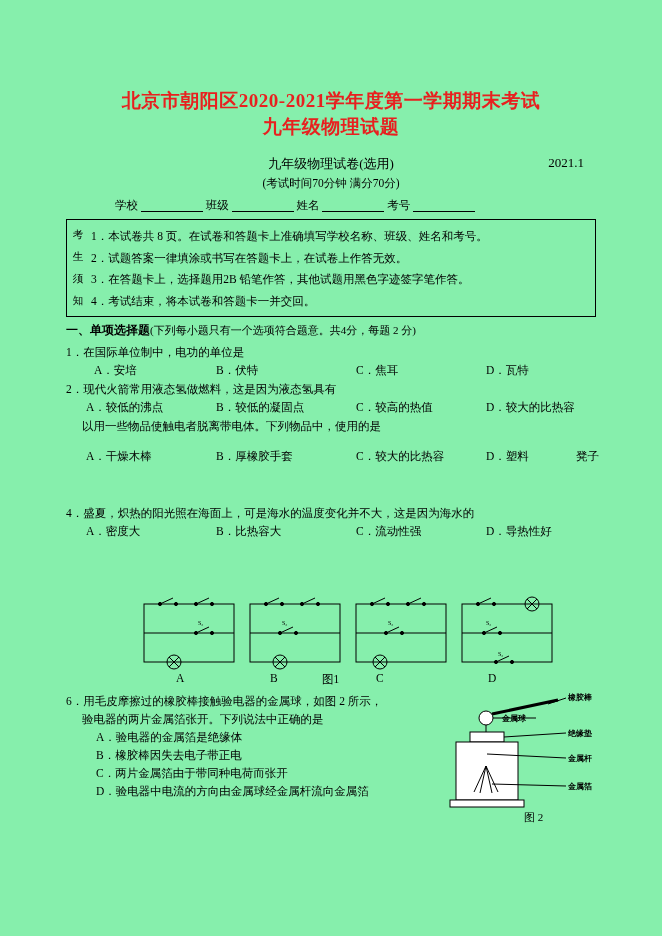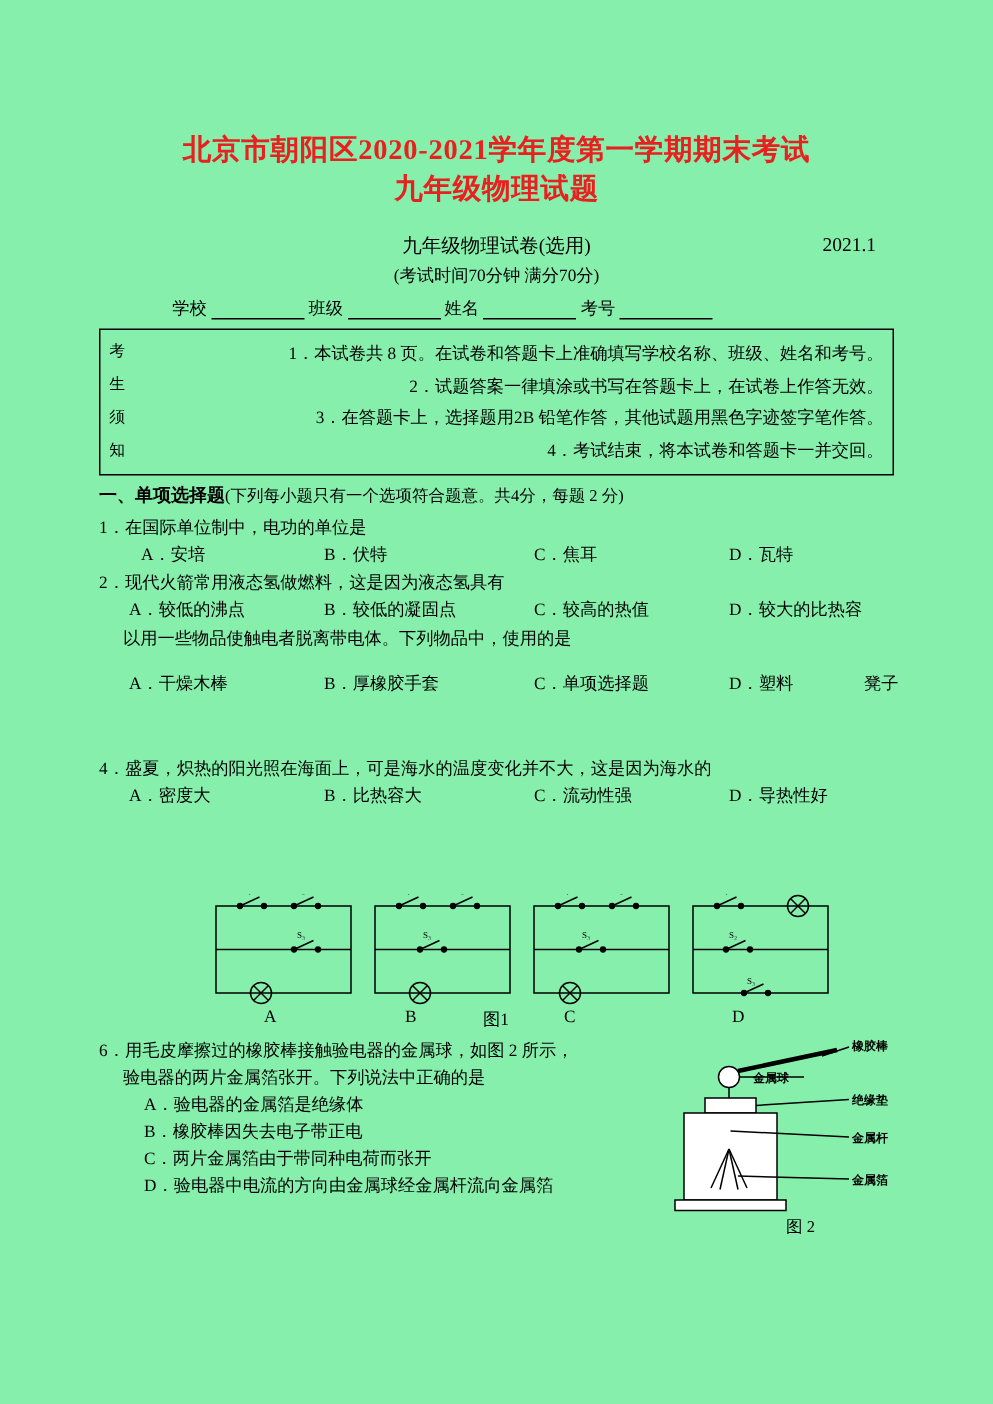--- a/index.html
+++ b/index.html
@@ -86,21 +86,20 @@
     line-height: 22px;
     text-align: center;
   }
   .notice-body {
     position: absolute;
     left: 24px;
     top: 6px;
     right: 6px;
     font-size: 11.5px;
     line-height: 21.5px;
-    text-align: right;
   }
   .section-head {
     position: absolute;
     left: 66px;
     top: 322px;
     width: 540px;
     font-size: 12px;
     font-weight: bold;
   }
   .section-head .sub {
@@ -244,21 +243,21 @@
       <span class="od">D．较大的比热容</span>
     </span>
   </div>
 
   <div class="q" style="top:417px;">
     <span class="stem indent">以用一些物品使触电者脱离带电体。下列物品中，使用的是</span>
     <span style="display:block;height:12px;"></span>
     <span class="opts opts2">
       <span class="oa">A．干燥木棒</span>
       <span class="ob">B．厚橡胶手套</span>
-      <span class="oc">C．单项选择题</span>
+      <span class="oc">C．较大的比热容</span>
       <span class="od">D．塑料</span>
       <span style="left:510px;">凳子</span>
     </span>
   </div>
 
   <div class="q" style="top:504px;">
     <span class="stem">
       <span>4．</span><span>盛夏，炽热的阳光照在海面上，可是海水的温度变化并不大，这是因为海水的</span>
     </span>
     <span class="opts opts2">

